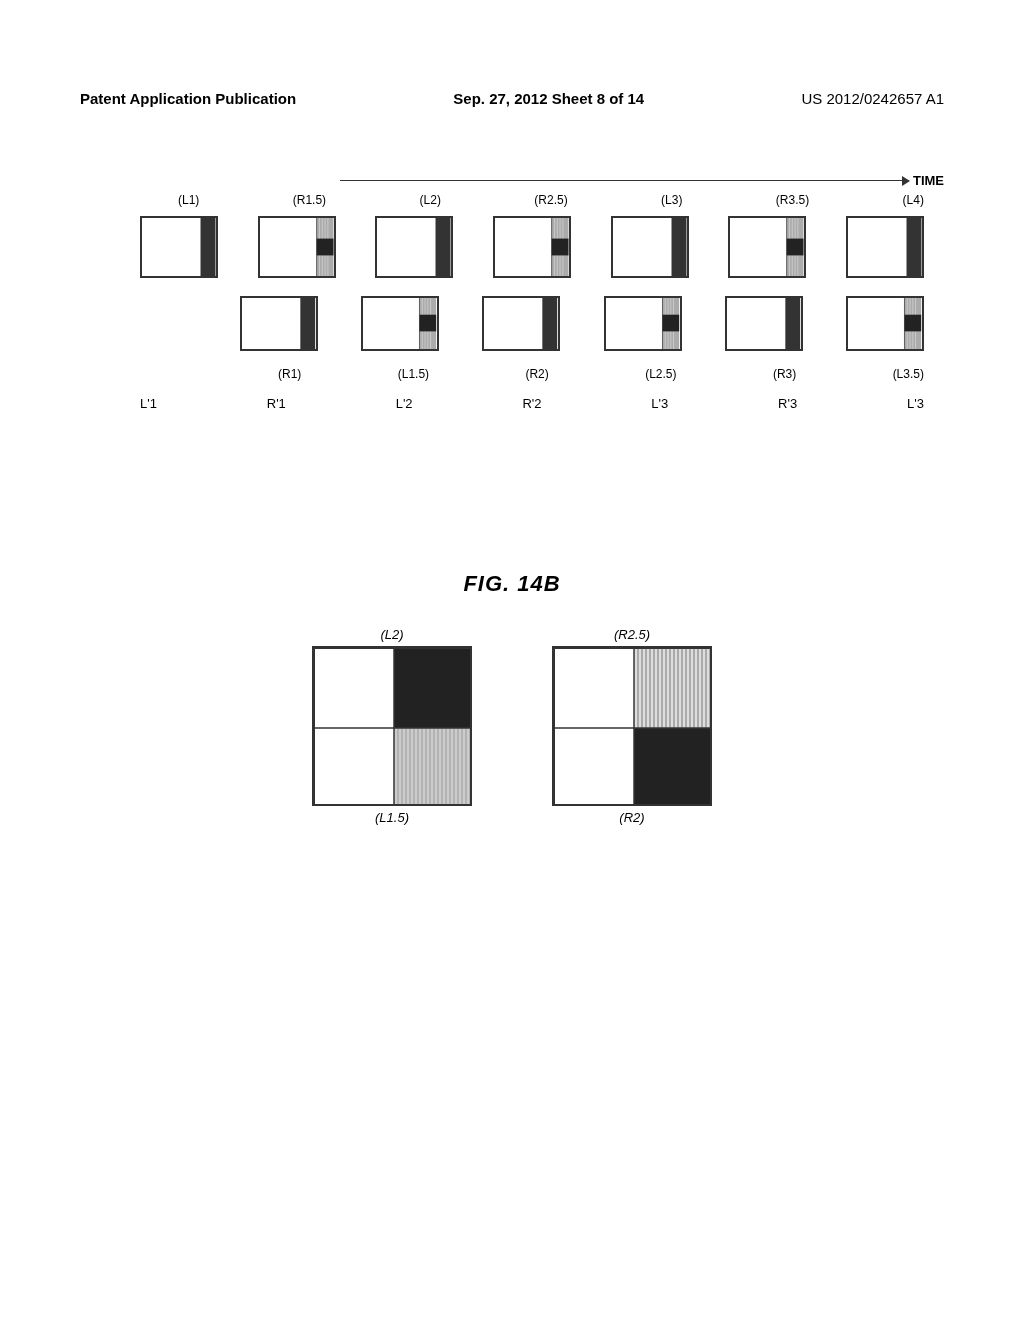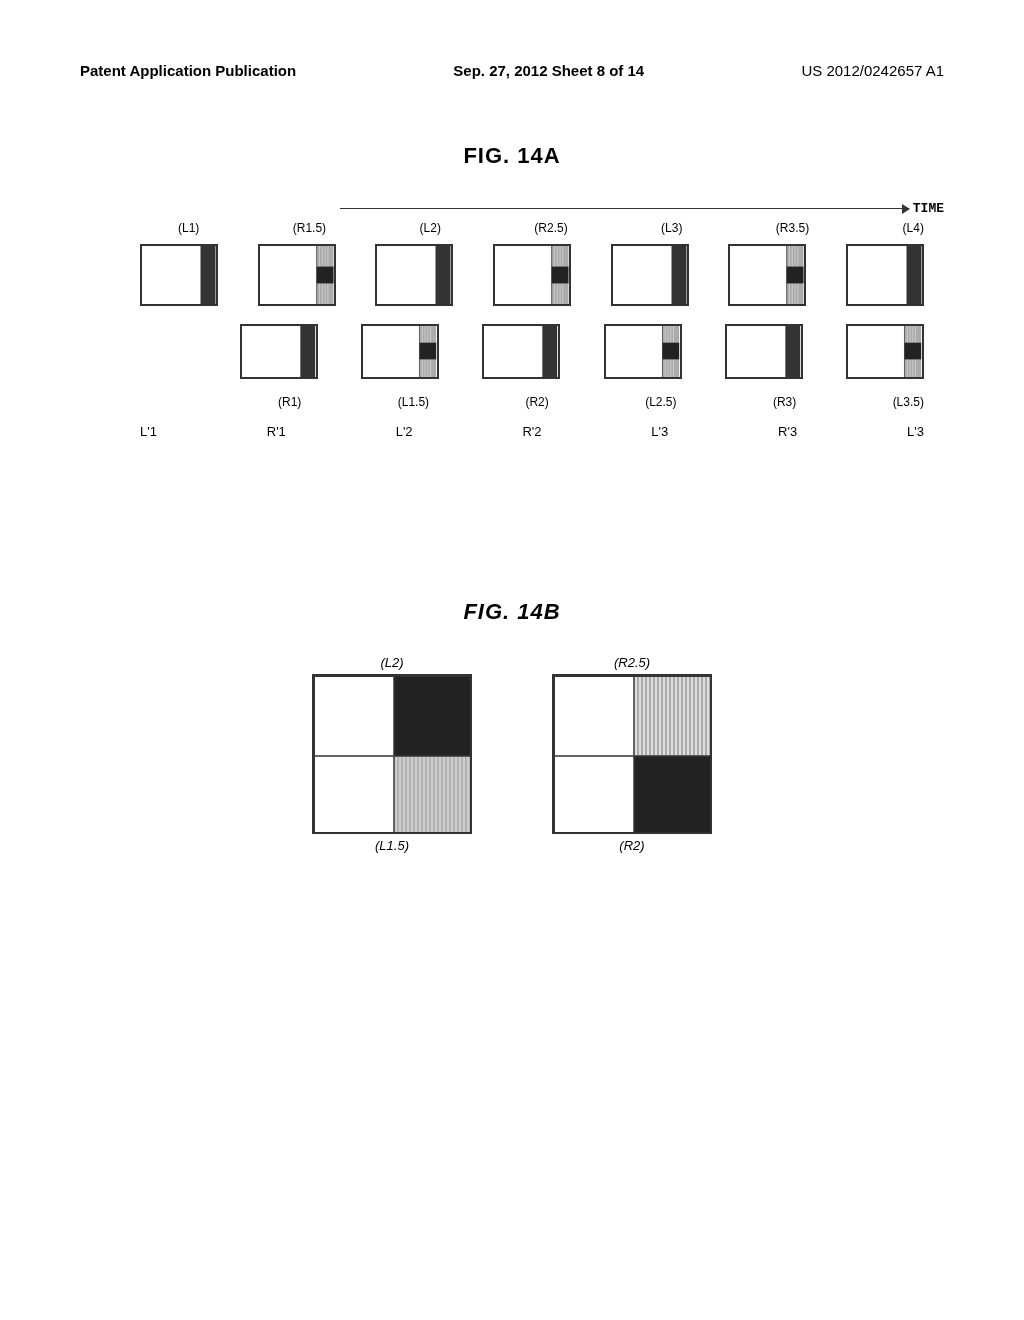--- a/index.html
+++ b/index.html
@@ -9,21 +9,21 @@
       width: 1024px;
       min-height: 1320px;
       position: relative;
       overflow-x: hidden;
     }
 
     .page {
       width: 1024px;
       min-height: 1320px;
       background: #fff;
-      padding: 60px 80px;
+      padding: 88px 80px;
       position: relative;
     }
 
     
     .header {
       display: flex;
       justify-content: space-between;
       align-items: flex-start;
       margin-bottom: 60px;
       border-bottom: none;
@@ -91,21 +91,20 @@
       top: -4px;
       border-left: 8px solid #333;
       border-top: 5px solid transparent;
       border-bottom: 5px solid transparent;
     }
     .time-label {
       font-size: 13px;
       font-weight: bold;
       margin-left: 4px;
       white-space: nowrap;
-      font-family: Liberation Mono, monospace;
     }
 
     
     .top-labels {
       position: absolute;
       top: 22px;
       left: 60px;
       right: 20px;
       display: flex;
       justify-content: space-between;
@@ -243,21 +242,20 @@
     </div>
     <div class="header-center">
       <span>Sep. 27, 2012    Sheet 8 of 14</span>
     </div>
     <div class="header-right">
       <span>US 2012/0242657 A1</span>
     </div>
   </div>
 
   <div class="fig14a-section">
-    <div class="fig-title">FIG. 14A</div>
 
     <div class="fig14a-content">
 
       <div class="time-arrow-container">
         <div class="time-line"></div>
         <span class="time-label">TIME</span>
       </div>
 
       <div class="top-labels">
         <span class="frame-label">(L1)</span>

